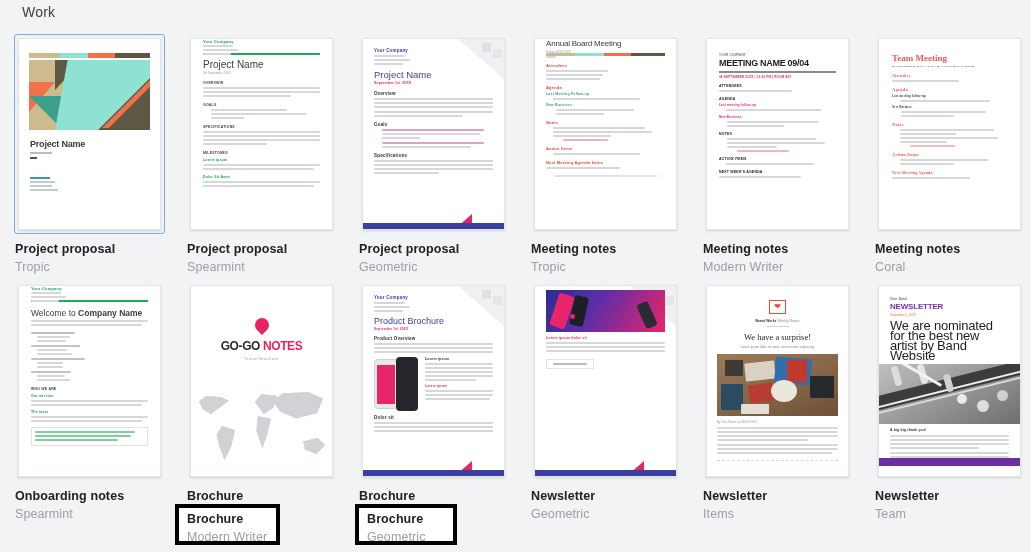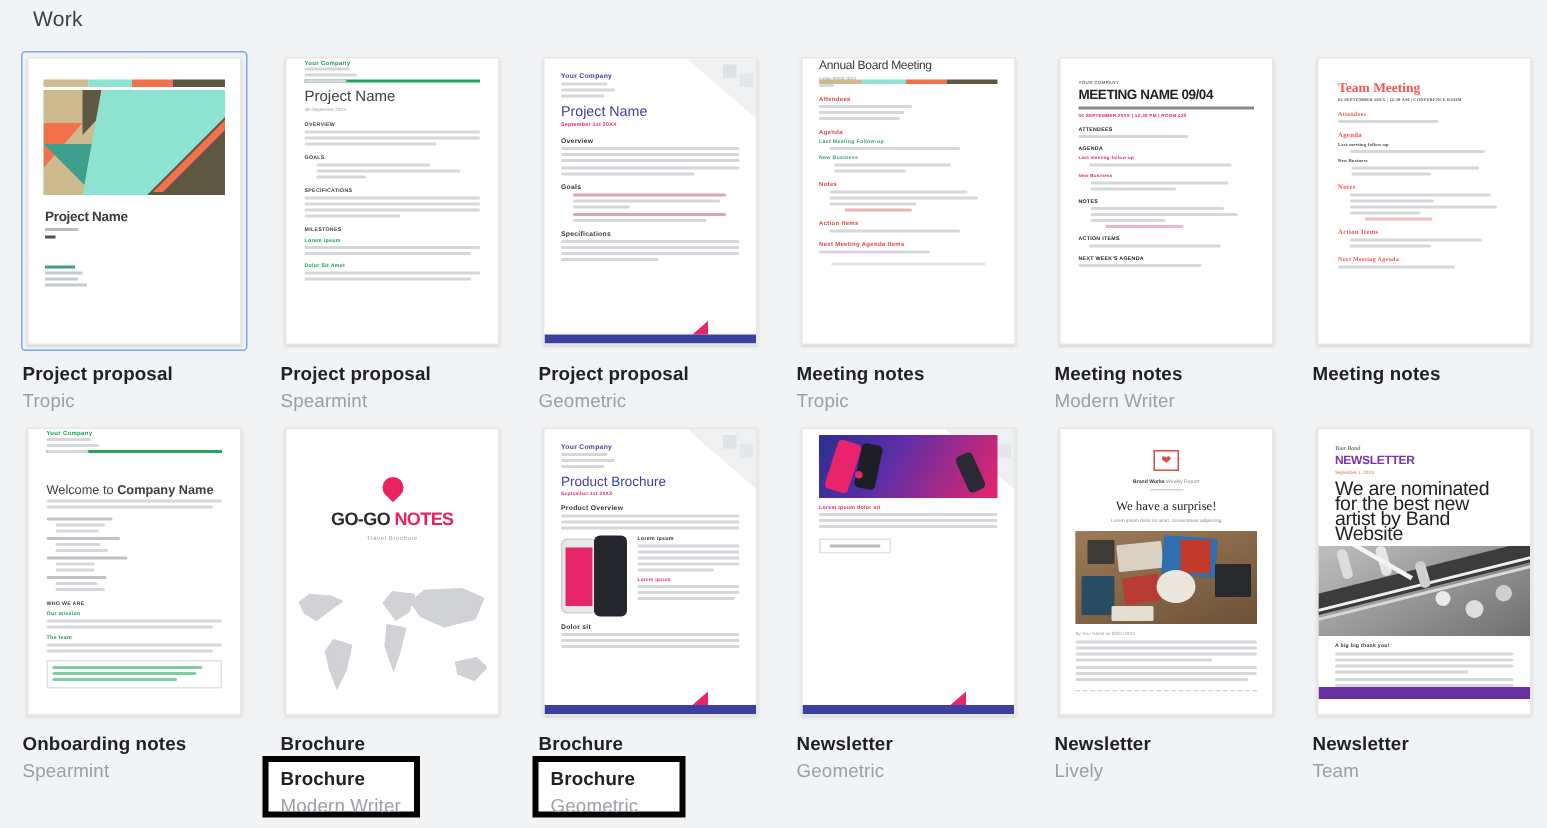--- a/index.html
+++ b/index.html
@@ -373,33 +373,34 @@
                 <div class="ln" style="width:82%"></div>
                 <div class="ln" style="width:50%"></div>
               </div>
             <div class="coral h" style="font-size:4px;margin-top:5px">Next Meeting Agenda</div>
             <div class="ln" style="width:68%;margin-top:2px"></div>
           </div>
         </div>
       </div>
       <div class="labels">
         <div class="c-title">Meeting notes</div>
+        <div class="c-sub">Coral</div>
       </div>
     </div>
 
     <div class="card">
       <div class="thumb-wrap">
         <div class="thumb">
           <div class="sp-rule"></div>
           <div class="pg" style="padding:0 12px">
             <div class="h green" style="font-size:4px">Your Company</div>
             <div class="ln" style="width:26%;margin-top:1px"></div>
               <div class="ln" style="width:30%"></div>
               <div class="ln" style="width:24%"></div>
-            <div style="font-size:8.5px;color:#3c4043;margin:19px 0 2px"><span>Welcome to </span><b>Company Name</b></div>
+            <div style="font-size:8.5px;color:#3c4043;margin:6px 0 2px"><span>Welcome to </span><b>Company Name</b></div>
             <div class="ln xl"></div>
               <div class="ln l"></div>
             <div style="margin-top:6px">
               <div class="ln" style="width:38%;background:#bfc2c6"></div>
               <div class="ln" style="width:28%;margin-left:6px"></div>
                 <div class="ln" style="width:25%;margin-left:6px"></div>
               <div class="ln" style="width:42%;margin-top:3px;background:#bfc2c6"></div>
               <div class="ln" style="width:26%;margin-left:6px"></div>
                 <div class="ln" style="width:30%;margin-left:6px"></div>
               <div class="ln" style="width:46%;margin-top:3px;background:#bfc2c6"></div>
@@ -585,21 +586,21 @@
               <div class="ln m"></div>
             <div class="ln xl" style="margin-top:3px"></div>
               <div class="ln xl"></div>
               <div class="ln l"></div>
             <div style="margin-top:6px;border-top:1px dashed #d5d7da"></div>
           </div>
         </div>
       </div>
       <div class="labels">
         <div class="c-title">Newsletter</div>
-        <div class="c-sub">Lively</div>
+        <div class="c-sub">Items</div>
       </div>
     </div>
 
     <div class="card">
       <div class="thumb-wrap">
         <div class="thumb">
           <div class="pg" style="position:static;padding:10px 11px 0">
             <div style="font-size:4px;font-family:'Liberation Serif',serif;font-style:italic;color:#444">Your Band</div>
             <div class="purple" style="font-size:8px;font-weight:bold;letter-spacing:-.2px;margin-top:1px">NEWSLETTER</div>
             <div style="font-size:3px;color:#e07a3a;margin-top:2px">September 1, 20XX</div>

